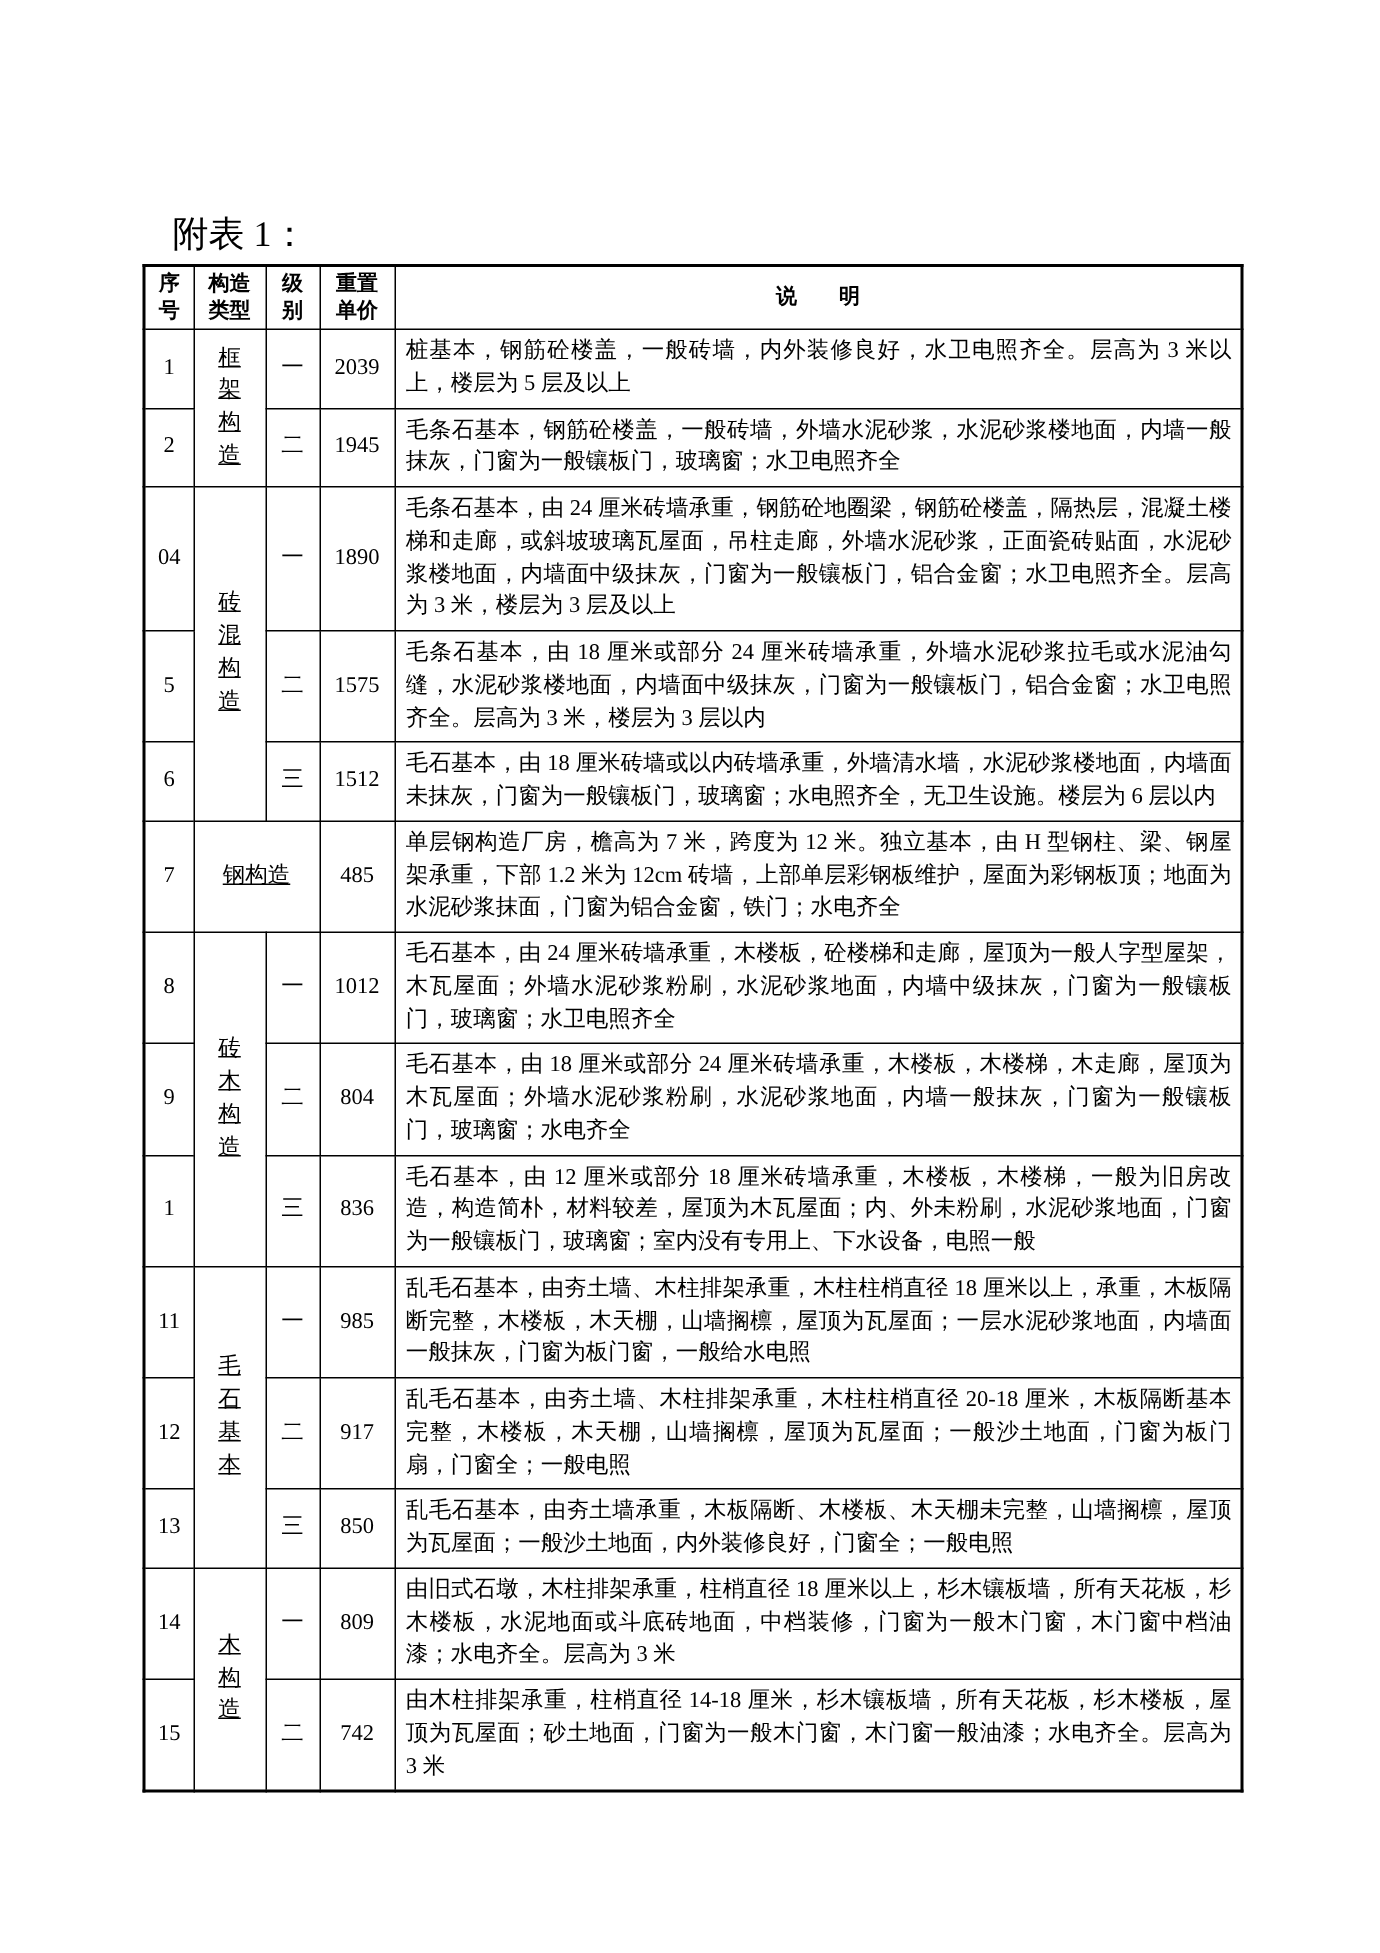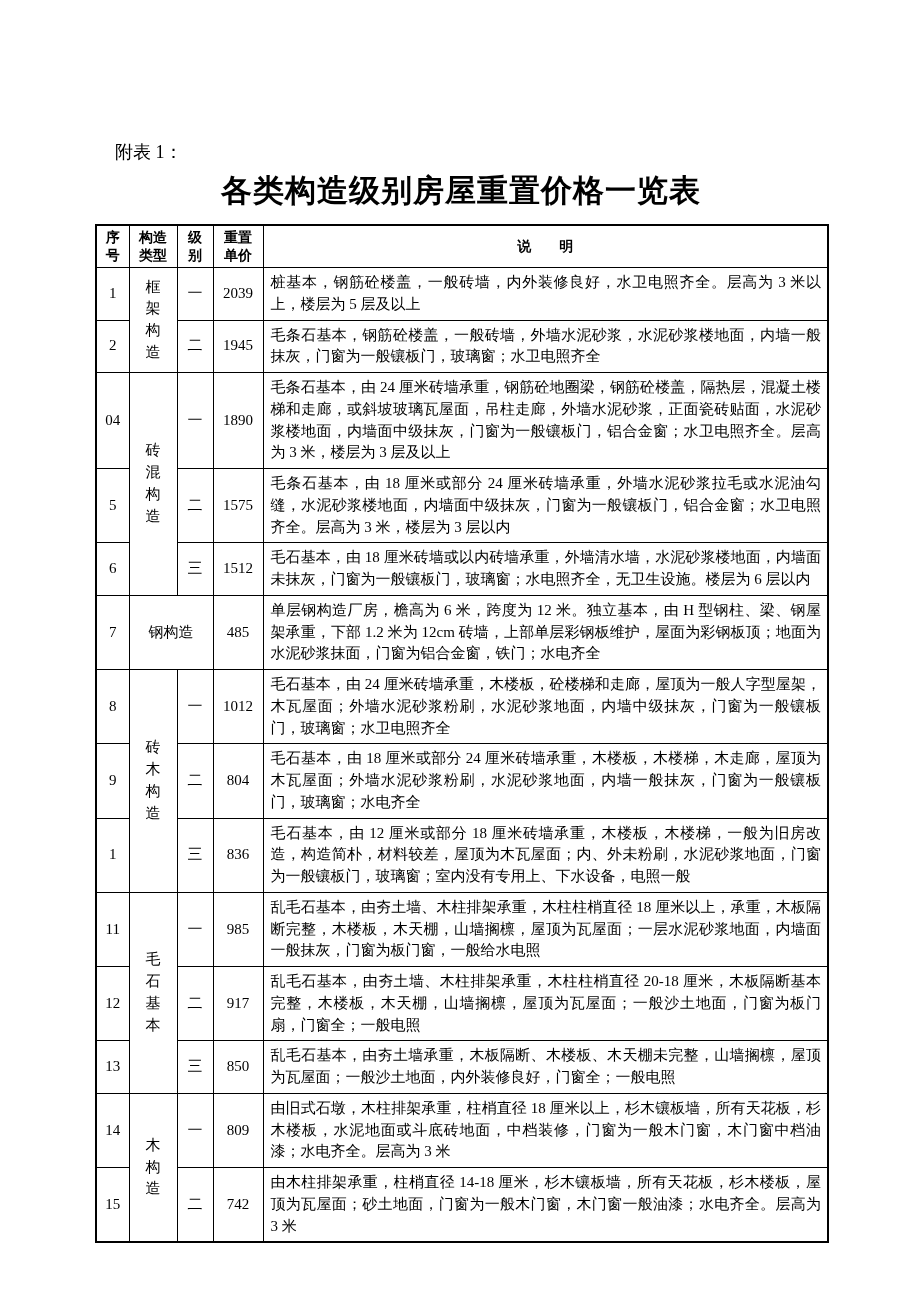--- a/index.html
+++ b/index.html
@@ -10,21 +10,21 @@
   .page {
     width: 920px;
     min-height: 1302px;
     box-sizing: border-box;
     padding: 140px 93px 60px 95px;
     font-family: "Liberation Serif", "DejaVu Serif", serif;
     color: #000000;
     background: #ffffff;
   }
   .annotation {
-    font-size: 18px;
+    font-size: 24px;
     margin: 0 0 4px 20px;
   }
   .doc-title {
     font-size: 31px;
     font-weight: bold;
     text-align: center;
     margin: 6px 0 12px 0;
     letter-spacing: 1px;
   }
   table.price-table {
@@ -49,32 +49,32 @@
     font-size: 15px;
     line-height: 1.45;
     vertical-align: middle;
   }
   td.c-seq, td.c-type, td.c-level, td.c-price {
     text-align: center;
     padding: 3px 2px;
   }
   td.c-type {
     padding: 3px 12px;
+    text-decoration: underline;
   }
   td.c-desc {
     text-align: justify;
     padding: 4px 6px 4px 7px;
   }
 </style>
 </head>
 <body>
 
 <div class="page">
   <div class="annotation">附表 1：</div>
-  <div class="doc-title">各类构造级别房屋重置价格一览表</div>
 
   <table class="price-table">
     <colgroup>
       <col style="width:33px">
       <col style="width:48px">
       <col style="width:36px">
       <col style="width:50px">
       <col style="width:565px">
     </colgroup>
     <thead>
@@ -120,21 +120,21 @@
       <tr>
         <td class="c-seq">6</td>
         <td class="c-level">三</td>
         <td class="c-price">1512</td>
         <td class="c-desc">毛石基本，由 18 厘米砖墙或以内砖墙承重，外墙清水墙，水泥砂浆楼地面，内墙面未抹灰，门窗为一般镶板门，玻璃窗；水电照齐全，无卫生设施。楼层为 6 层以内</td>
       </tr>
       <tr>
         <td class="c-seq">7</td>
         <td class="c-type" colspan="2">钢构造</td>
         <td class="c-price">485</td>
-        <td class="c-desc">单层钢构造厂房，檐高为 6 米，跨度为 12 米。独立基本，由 H 型钢柱、梁、钢屋架承重，下部 1.2 米为 12cm 砖墙，上部单层彩钢板维护，屋面为彩钢板顶；地面为水泥砂浆抹面，门窗为铝合金窗，铁门；水电齐全</td>
+        <td class="c-desc">单层钢构造厂房，檐高为 7 米，跨度为 12 米。独立基本，由 H 型钢柱、梁、钢屋架承重，下部 1.2 米为 12cm 砖墙，上部单层彩钢板维护，屋面为彩钢板顶；地面为水泥砂浆抹面，门窗为铝合金窗，铁门；水电齐全</td>
       </tr>
       <tr>
         <td class="c-seq">8</td>
         <td class="c-type" rowspan="3">砖木构造</td>
         <td class="c-level">一</td>
         <td class="c-price">1012</td>
         <td class="c-desc">毛石基本，由 24 厘米砖墙承重，木楼板，砼楼梯和走廊，屋顶为一般人字型屋架，木瓦屋面；外墙水泥砂浆粉刷，水泥砂浆地面，内墙中级抹灰，门窗为一般镶板门，玻璃窗；水卫电照齐全</td>
       </tr>
       <tr>
         <td class="c-seq">9</td>

